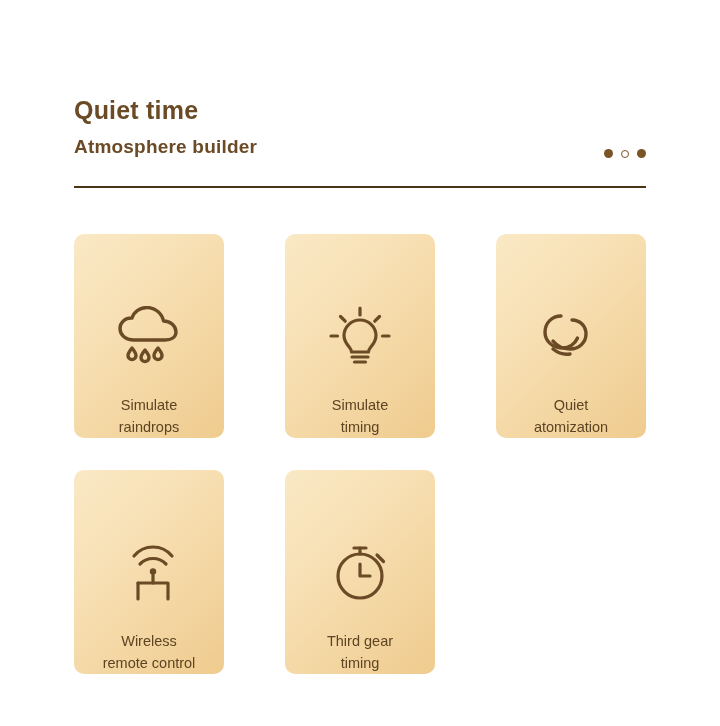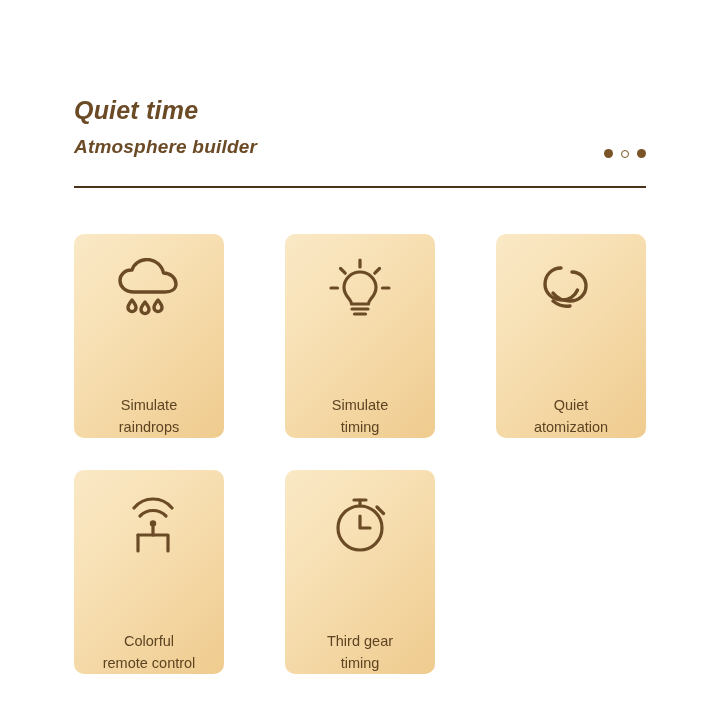--- a/index.html
+++ b/index.html
@@ -22,21 +22,20 @@
   .header {
     position: absolute;
     left: 74px;
     top: 92px;
     width: 572px;
   }
   .title-block {
     display: flex;
     justify-content: space-between;
     align-items: flex-end;
-    font-style: italic;
   }
   .titles {
     display: block;
   }
   .title-line1 {
     font-size: 25px;
     font-weight: bold;
     color: #6b4a26;
     letter-spacing: 0.2px;
     line-height: 36px;
@@ -86,21 +85,21 @@
     row-gap: 32px;
   }
   .card {
     width: 150px;
     height: 204px;
     border-radius: 10px;
     background: linear-gradient(135deg, #fae9c6 0%, #f7dfb2 40%, #efcb8e 100%);
     display: flex;
     flex-direction: column;
     align-items: center;
-    justify-content: space-between;
+    justify-content: flex-end;
     box-sizing: border-box;
     padding-top: 24px;
   }
   .card-icon {
     height: 62px;
     display: flex;
     align-items: center;
     justify-content: center;
   }
   .card-icon svg {
@@ -193,21 +192,21 @@
         <svg width="66" height="62" viewBox="0 0 66 62" fill="none" stroke="#6b4a26" stroke-width="3.2" stroke-linecap="round" stroke-linejoin="round">
           <path d="M18 14 C22.5 8.5 29.5 5 37 5 C44.5 5 51.5 8.5 56 14"></path>
           <path d="M24 22 C27.5 18.5 32 16.5 37 16.5 C42 16.5 46.5 18.5 50 22"></path>
           <circle cx="37" cy="29.5" r="3.2" fill="#6b4a26" stroke="none"></circle>
           <path d="M37 33 L37 41"></path>
           <path d="M22 41 L52 41 L52 57"></path>
           <path d="M22 41 L22 57"></path>
         </svg>
       </div>
       <div class="card-label">
-        <span>Colorful</span><br>
+        <span>Wireless</span><br>
         <span>remote control</span>
       </div>
     </div>
 
     <div class="card">
       <div class="card-icon">
         <svg width="66" height="62" viewBox="0 0 66 62" fill="none" stroke="#6b4a26" stroke-width="3.2" stroke-linecap="round" stroke-linejoin="round">
           <circle cx="33" cy="34" r="22"></circle>
           <path d="M33 22 L33 34 L43 34"></path>
           <path d="M27 6 L39 6"></path>

